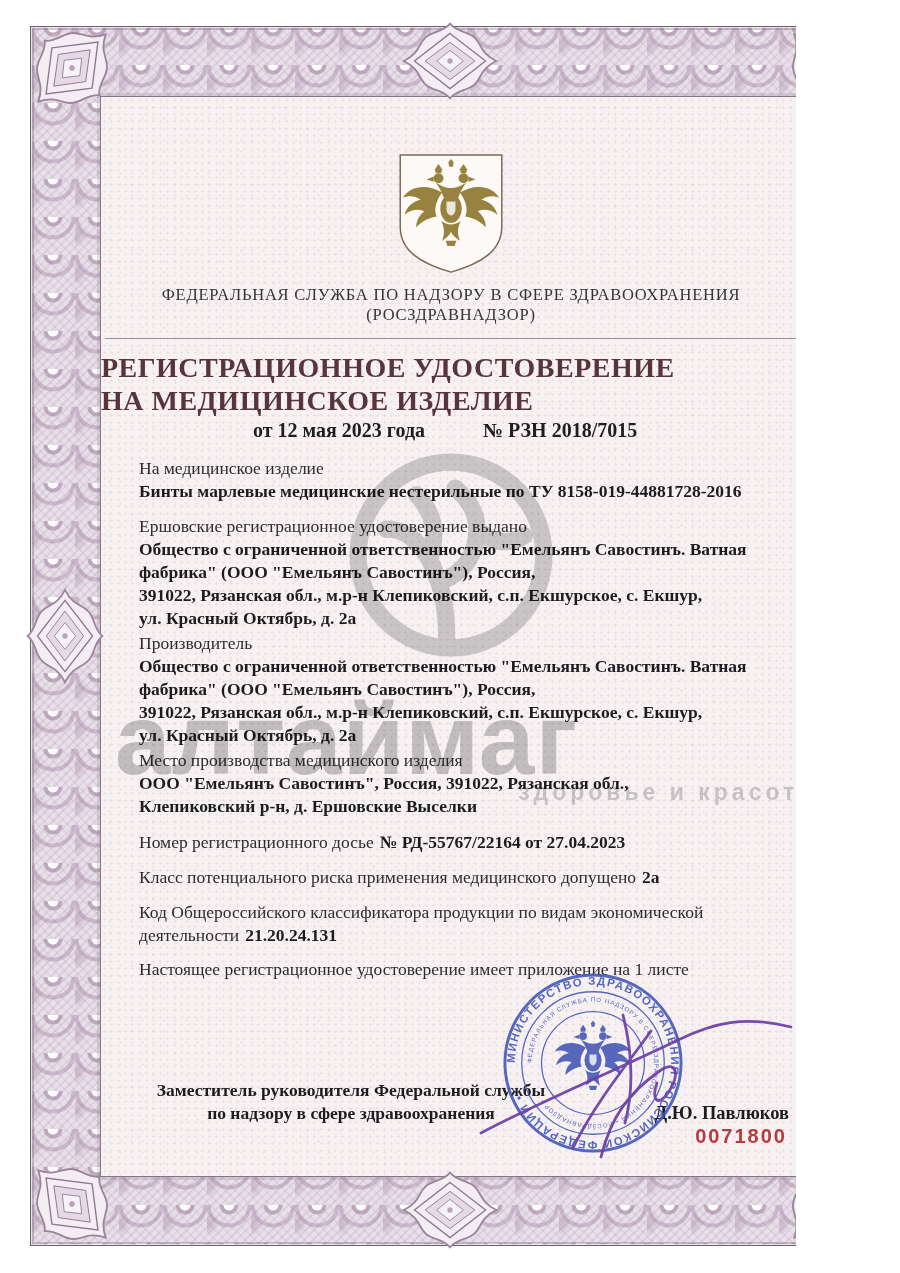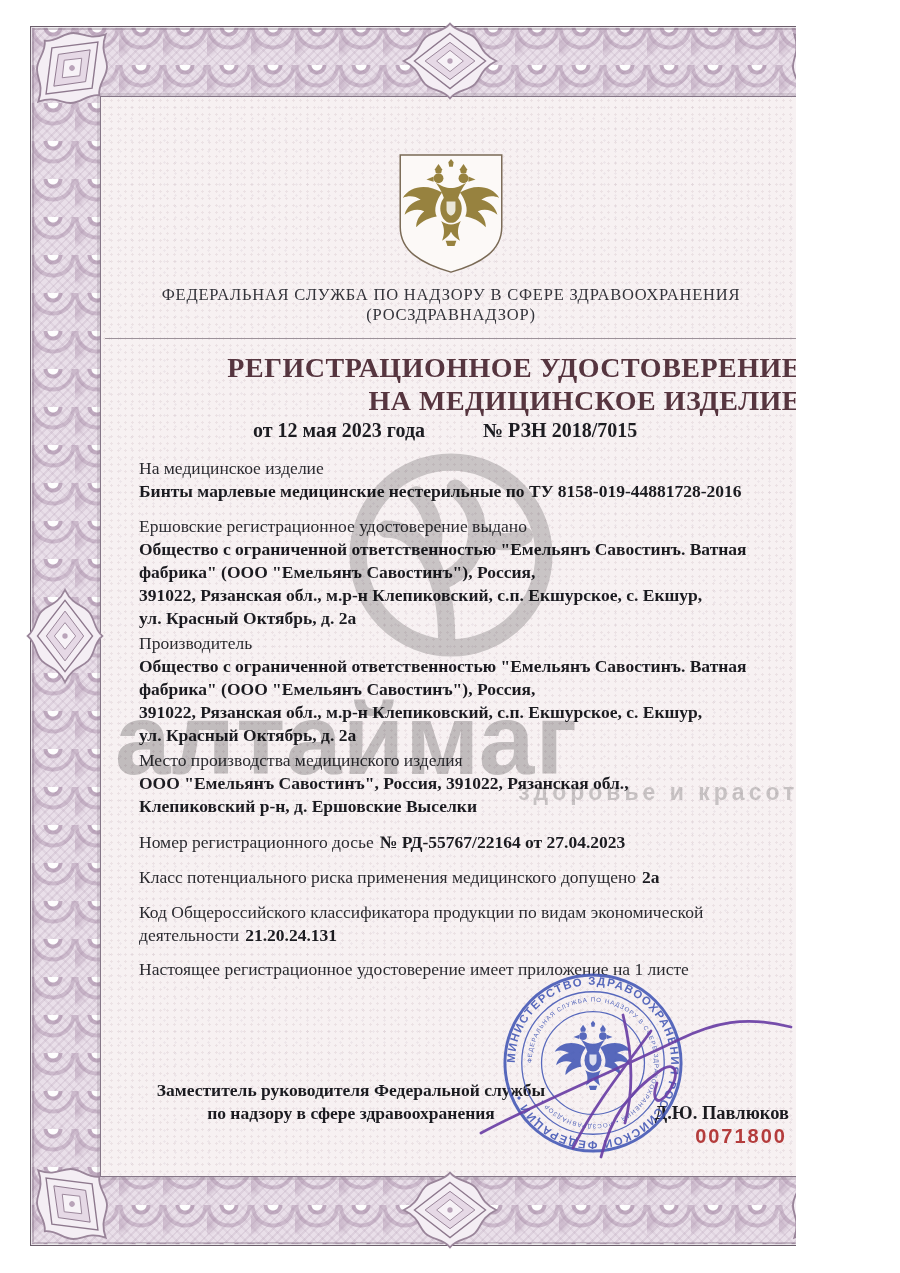--- a/index.html
+++ b/index.html
@@ -34,21 +34,21 @@
     overflow:hidden;
   }
 
   .orn{position:absolute;z-index:3;}
 
   
   .emblem{position:absolute;left:290px;top:52px;width:120px;height:130px;}
   .agency{position:absolute;left:0;top:188px;width:100%;text-align:center;
     font-size:16.5px;letter-spacing:.8px;color:#33333a;line-height:20px;}
   .divider{position:absolute;left:4px;top:241px;width:692px;border-top:1.2px solid #9c9199;}
-  .doc-title{position:absolute;left:0;top:254px;width:100%;text-align:right;
+  .doc-title{position:absolute;left:0;top:254px;width:100%;text-align:left;
     font-weight:bold;font-size:28px;line-height:33px;letter-spacing:.5px;color:#56353f;}
   .date-row{position:absolute;left:0;top:322px;width:100%;font-weight:bold;font-size:20px;color:#1d1d22;}
   .date-row .d1{position:absolute;left:152px;}
   .date-row .d2{position:absolute;left:382px;}
 
   
   .sec{position:absolute;left:38px;width:636px;font-size:17.5px;line-height:23px;color:#2b2b30;}
   .sec b, .bold{font-weight:bold;color:#1b1b20;}
   .val{margin-left:6px;}
 

